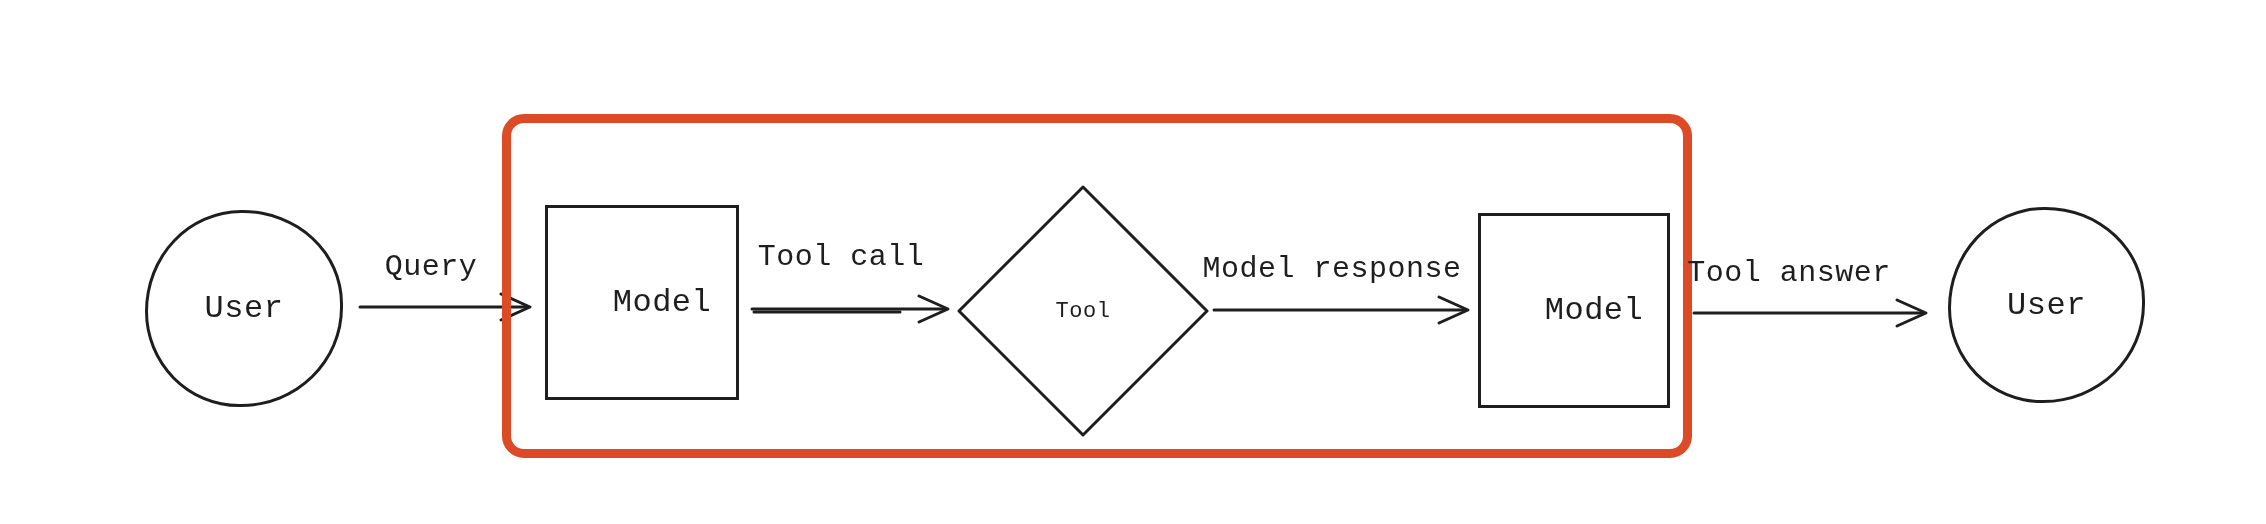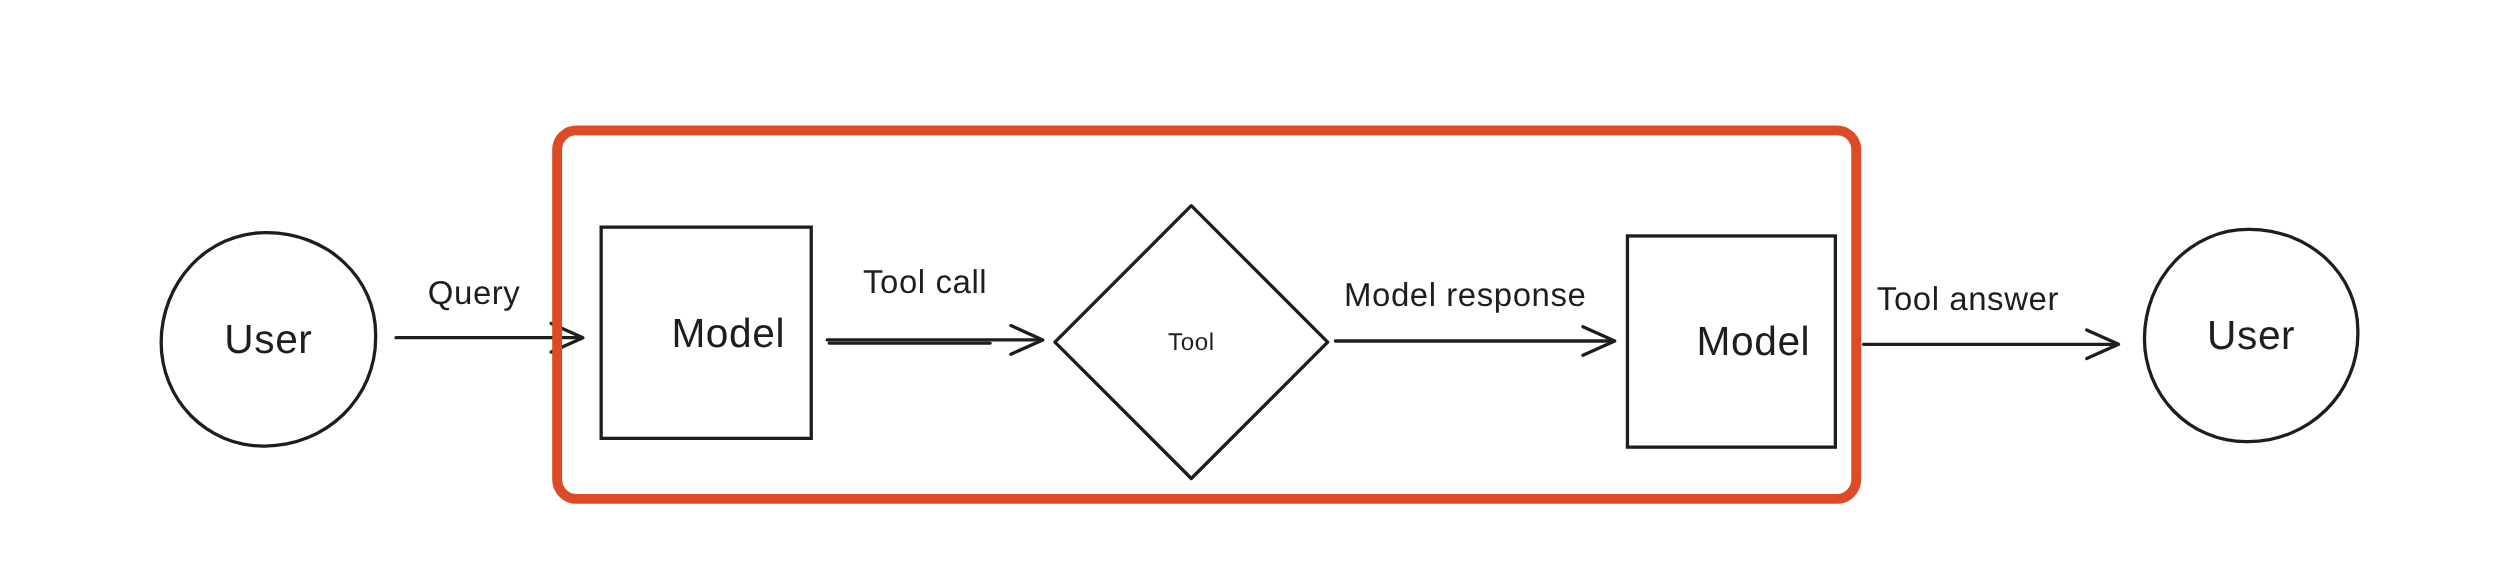--- a/index.html
+++ b/index.html
@@ -5,32 +5,32 @@
   :root{
     --stroke:#1e1e1e;
     --agent-frame:#dc4a26;
     --background:#ffffff;
   }
   html,body{margin:0;padding:0;background:#fff;}
   .canvas{
     position:relative;
     width:2266px;height:524px;
     background:var(--background);
-    font-family:Liberation Sans, sans-serif;
+    font-family:Liberation Mono, monospace;
     color:var(--stroke);
     overflow:hidden;
   }
   .node{
     position:absolute;
     display:flex;align-items:center;justify-content:center;
     box-sizing:border-box;
     background:transparent;
   }
   .node .label{
-    font-size:37px;
+    font-size:32px;
     letter-spacing:0.5px;
     color:var(--stroke);
     white-space:nowrap;
   }
   .ellipse{
     border:3.5px solid var(--stroke);
     border-radius:49% 51% 52% 48% / 52% 48% 51% 49%;
   }
   .rect{
     border:3px solid var(--stroke);

